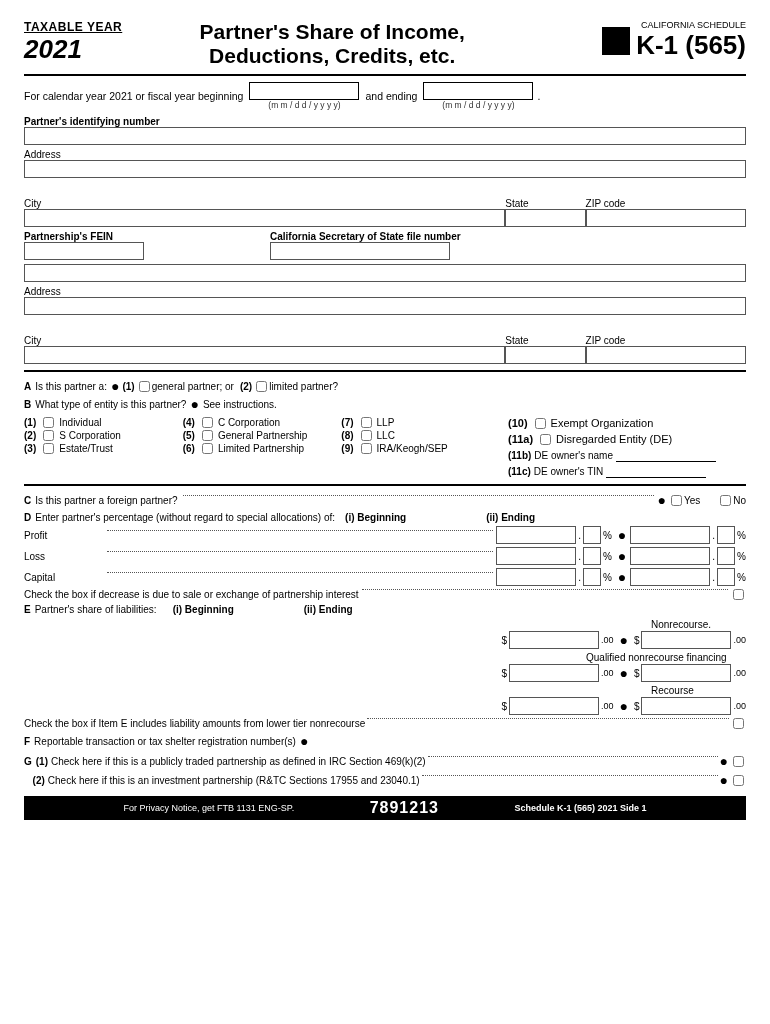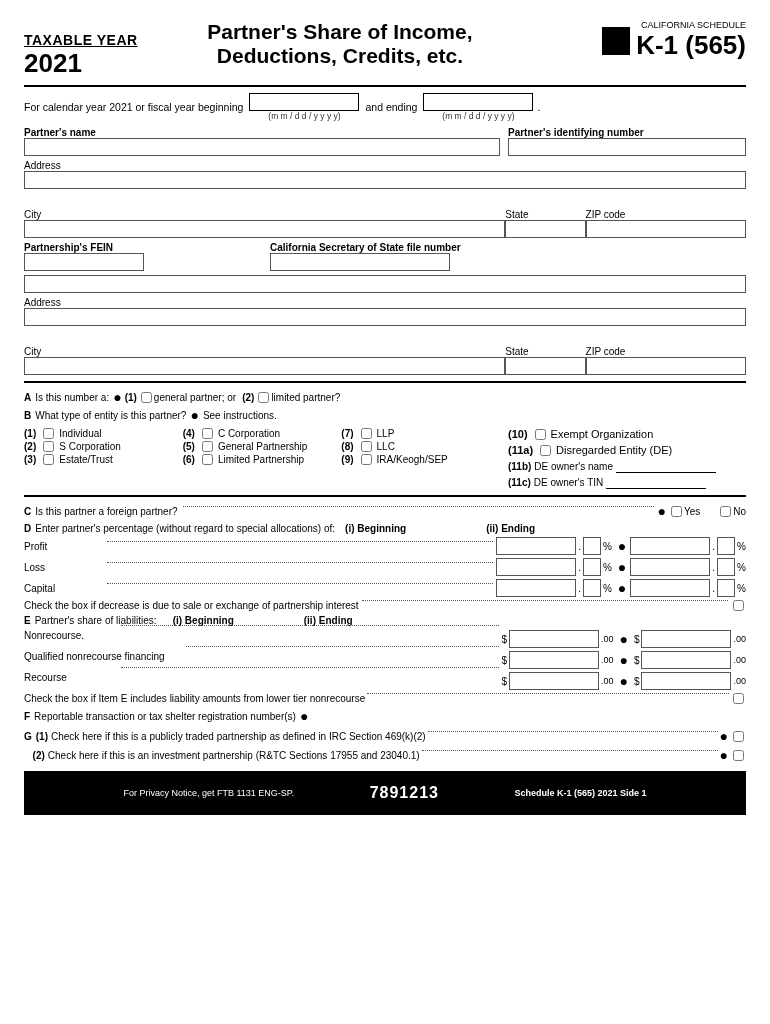--- a/index.html
+++ b/index.html
@@ -19,35 +19,35 @@
       background: white;
     }
     
     .header-top {
       display: flex;
       align-items: flex-start;
       justify-content: space-between;
       margin-bottom: 2px;
     }
     .taxable-year-label {
-      font-size: 14px;
+      font-size: 12px;
       font-weight: bold;
       text-decoration: underline;
       letter-spacing: 0.5px;
-      margin-top: 12px;
     }
     .header-title {
       flex: 1;
       text-align: center;
       margin-left: -60px;
     }
     .year-number {
       font-size: 26px;
       font-weight: 900;
       margin-right: 8px;
+      font-style: italic;
     }
     .black-box {
       width: 28px;
       height: 28px;
       background: #000;
       display: inline-block;
     }
     .black-box-small {
       width: 18px;
       height: 18px;
@@ -210,23 +210,24 @@
     .pct-sym { font-size: 10px; }
     .bullet { font-size: 14px; line-height: 1; }
 
     
     .section-e {
       margin: 4px 0;
       font-size: 10px;
     }
     .liab-row {
       display: flex;
-      align-items: flex-start;
+      align-items: flex-end;
       margin-bottom: 3px;
       font-size: 10px;
+      flex-direction: column;
     }
     .liab-label {
       width: 95px;
     }
     .liab-input-group {
       display: flex;
       align-items: center;
       gap: 2px;
     }
     .dollar-sign { font-size: 10px; }
@@ -257,21 +258,21 @@
     }
 
     
     .footer {
       display: flex;
       align-items: center;
       justify-content: space-between;
       margin-top: 8px;
       background: #000;
       color: white;
-      padding: 13px 6px;
+      padding: 3px 6px;
       font-size: 9px;
     }
 
     .col-header {
       font-weight: bold;
       font-size: 10px;
       text-align: center;
     }
 
     
@@ -338,24 +339,20 @@
     </div>
     <span style="margin:0 6px;">and ending</span>
     <div style="display:flex;flex-direction:column;align-items:center;">
       <input type="text" style="width: 110px;">
       <span class="date-format">(m m / d d / y  y  y  y)</span>
     </div>
     <span style="margin-left:4px;">.</span>
   </div>
 
   <div class="partner-row">
-    <div class="partner-name-col">
-      <div class="field-label">Partner's name</div>
-      <input type="text" class="full-width-input" style="">
-    </div>
     <div class="partner-id-col">
       <div class="field-label">Partner's identifying number</div>
       <input type="text" class="full-width-input" style="">
     </div>
   </div>
 
   <div class="address-row">
     <div class="field-label-normal">Address</div>
     <input type="text" class="full-width-input" style="width: 100%;">
   </div>
@@ -409,21 +406,21 @@
       <input type="text" class="full-width-input" style="">
     </div>
   </div>
 
   <hr>
 
   <div class="entity-section">
 
     <div class="entity-row-A">
       <span class="entity-label">A</span>
-      <span style="margin-right:4px;">Is this number a:</span>
+      <span style="margin-right:4px;">Is this partner a:</span>
       <span style="margin-right:3px;font-size:14px;">●</span>
       <span style="margin-right:2px;font-weight:bold;">(1)</span>
       <input type="checkbox" style="">
       <span style="margin-right:6px;">general partner; or</span>
       <span style="margin-right:2px;font-weight:bold;">(2)</span>
       <input type="checkbox" style="">
       <span>limited partner?</span>
     </div>
 
     <div class="entity-row-B">

